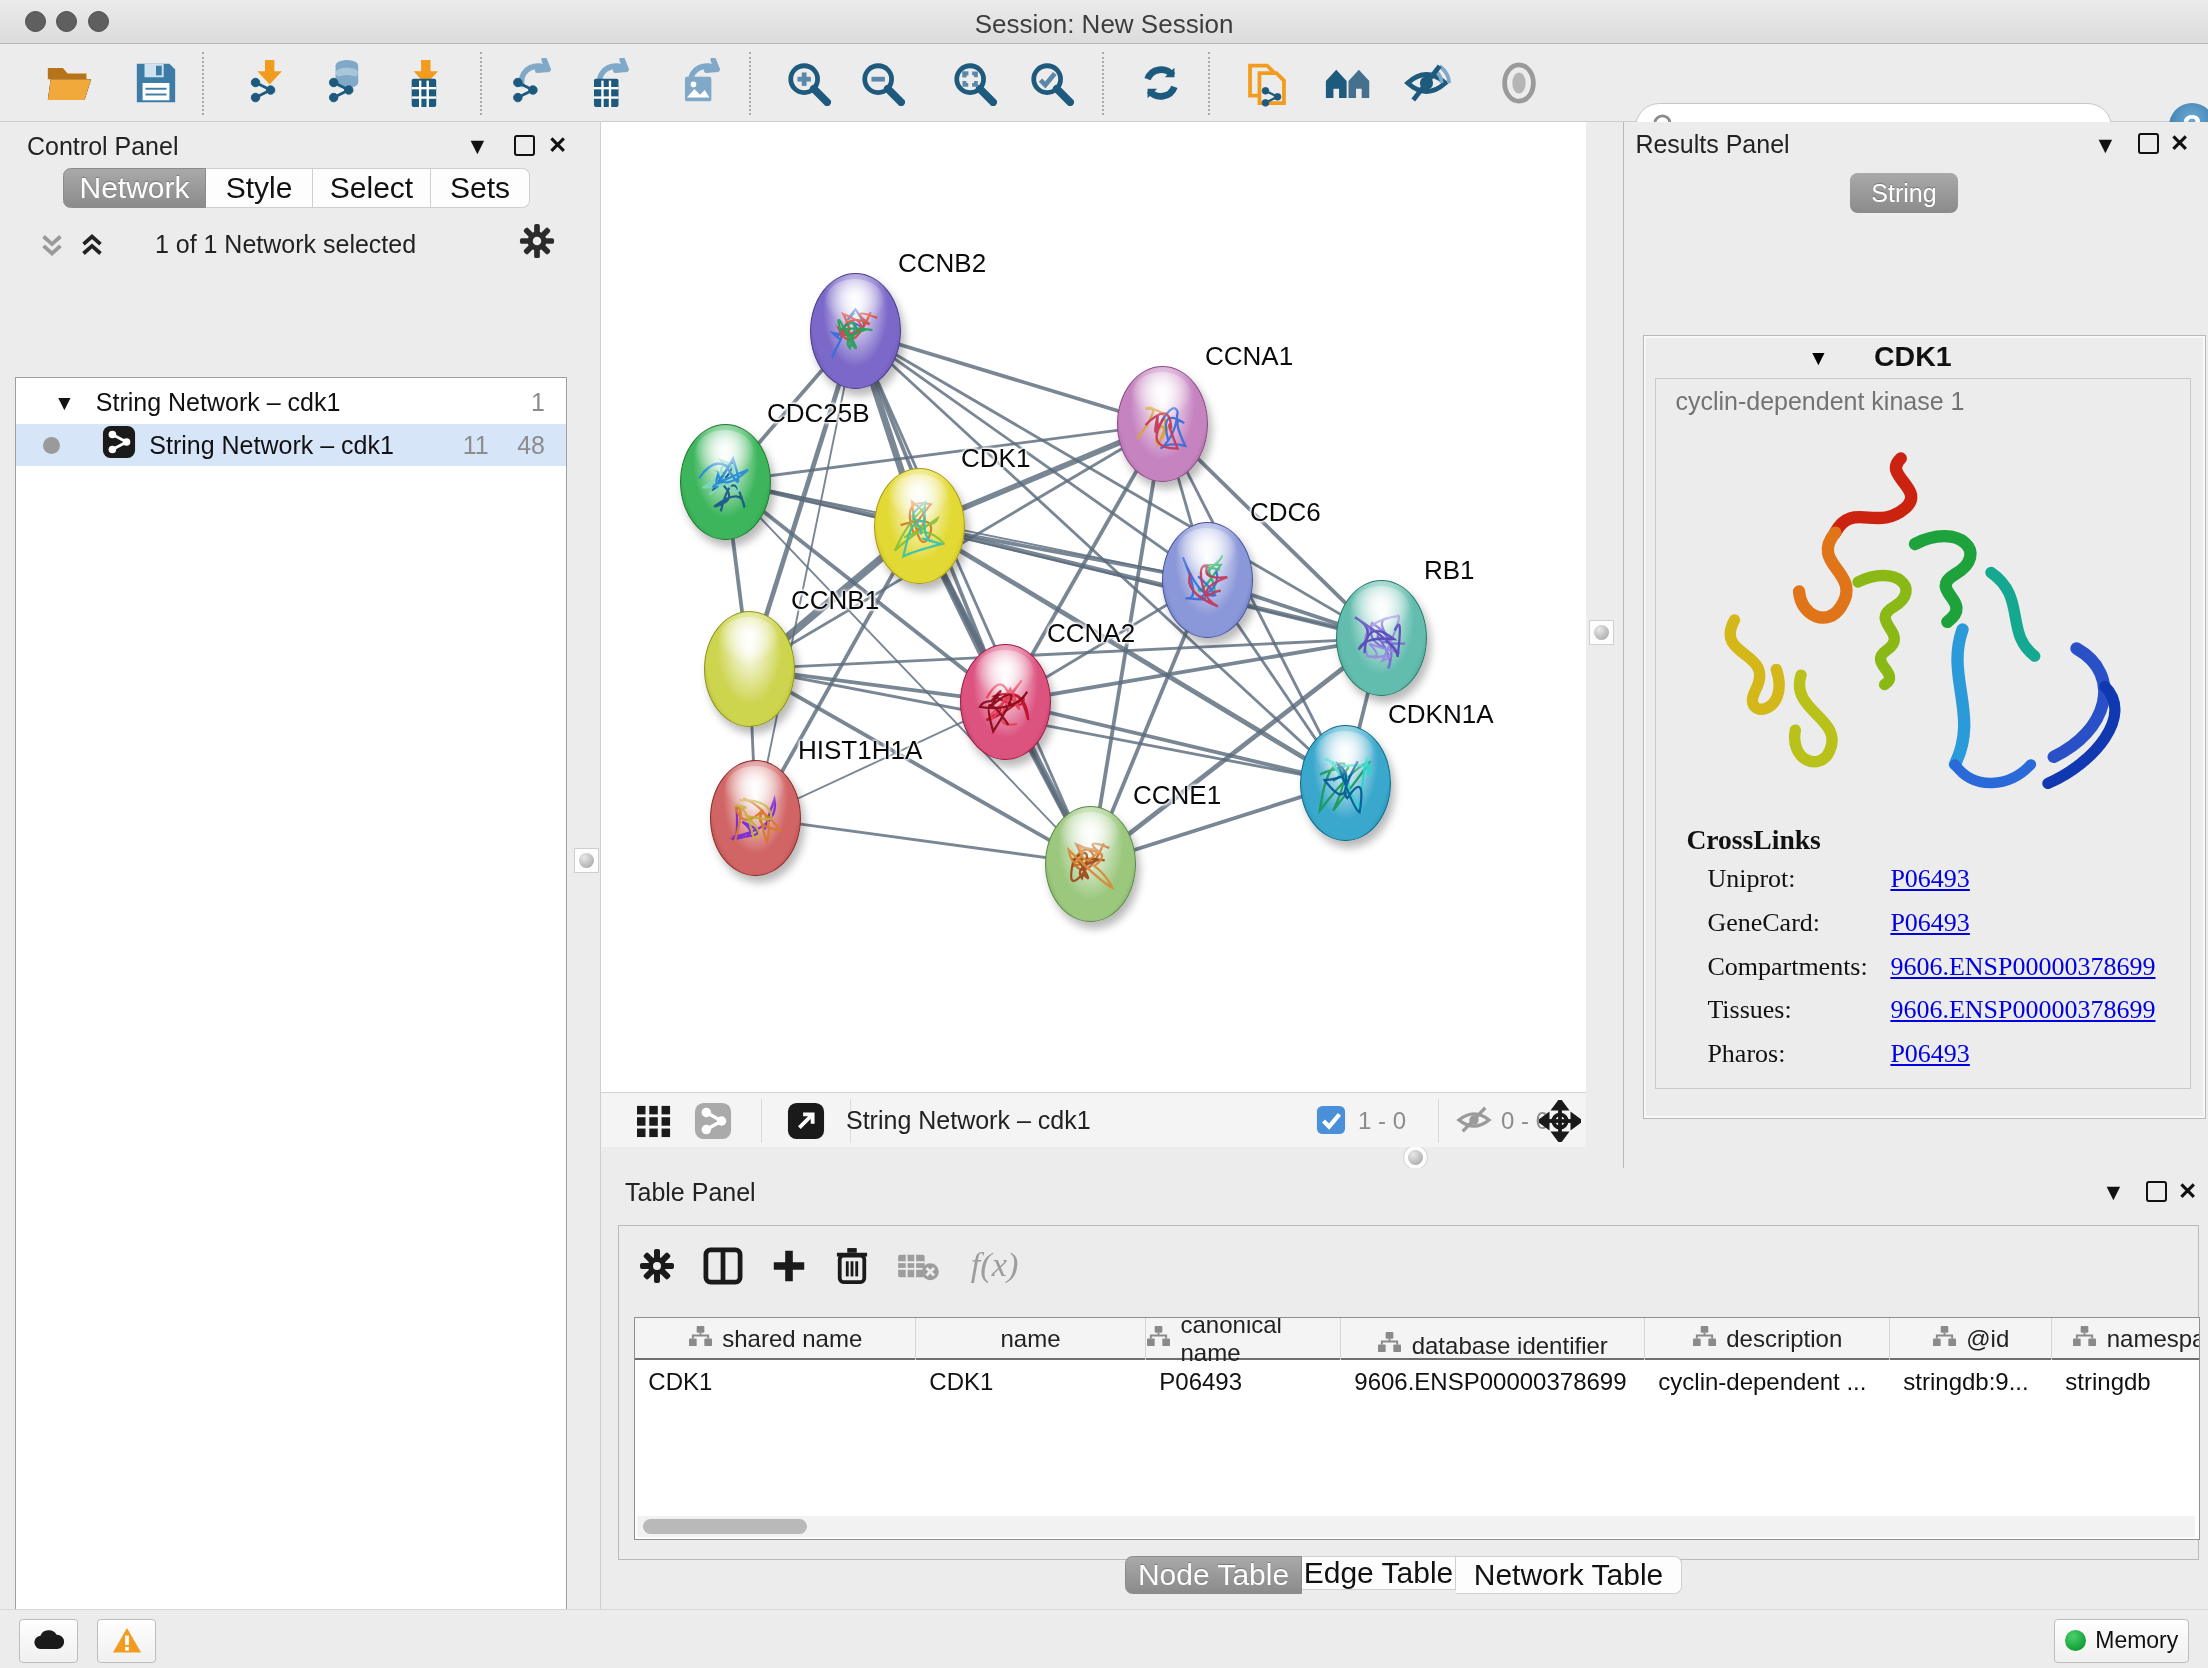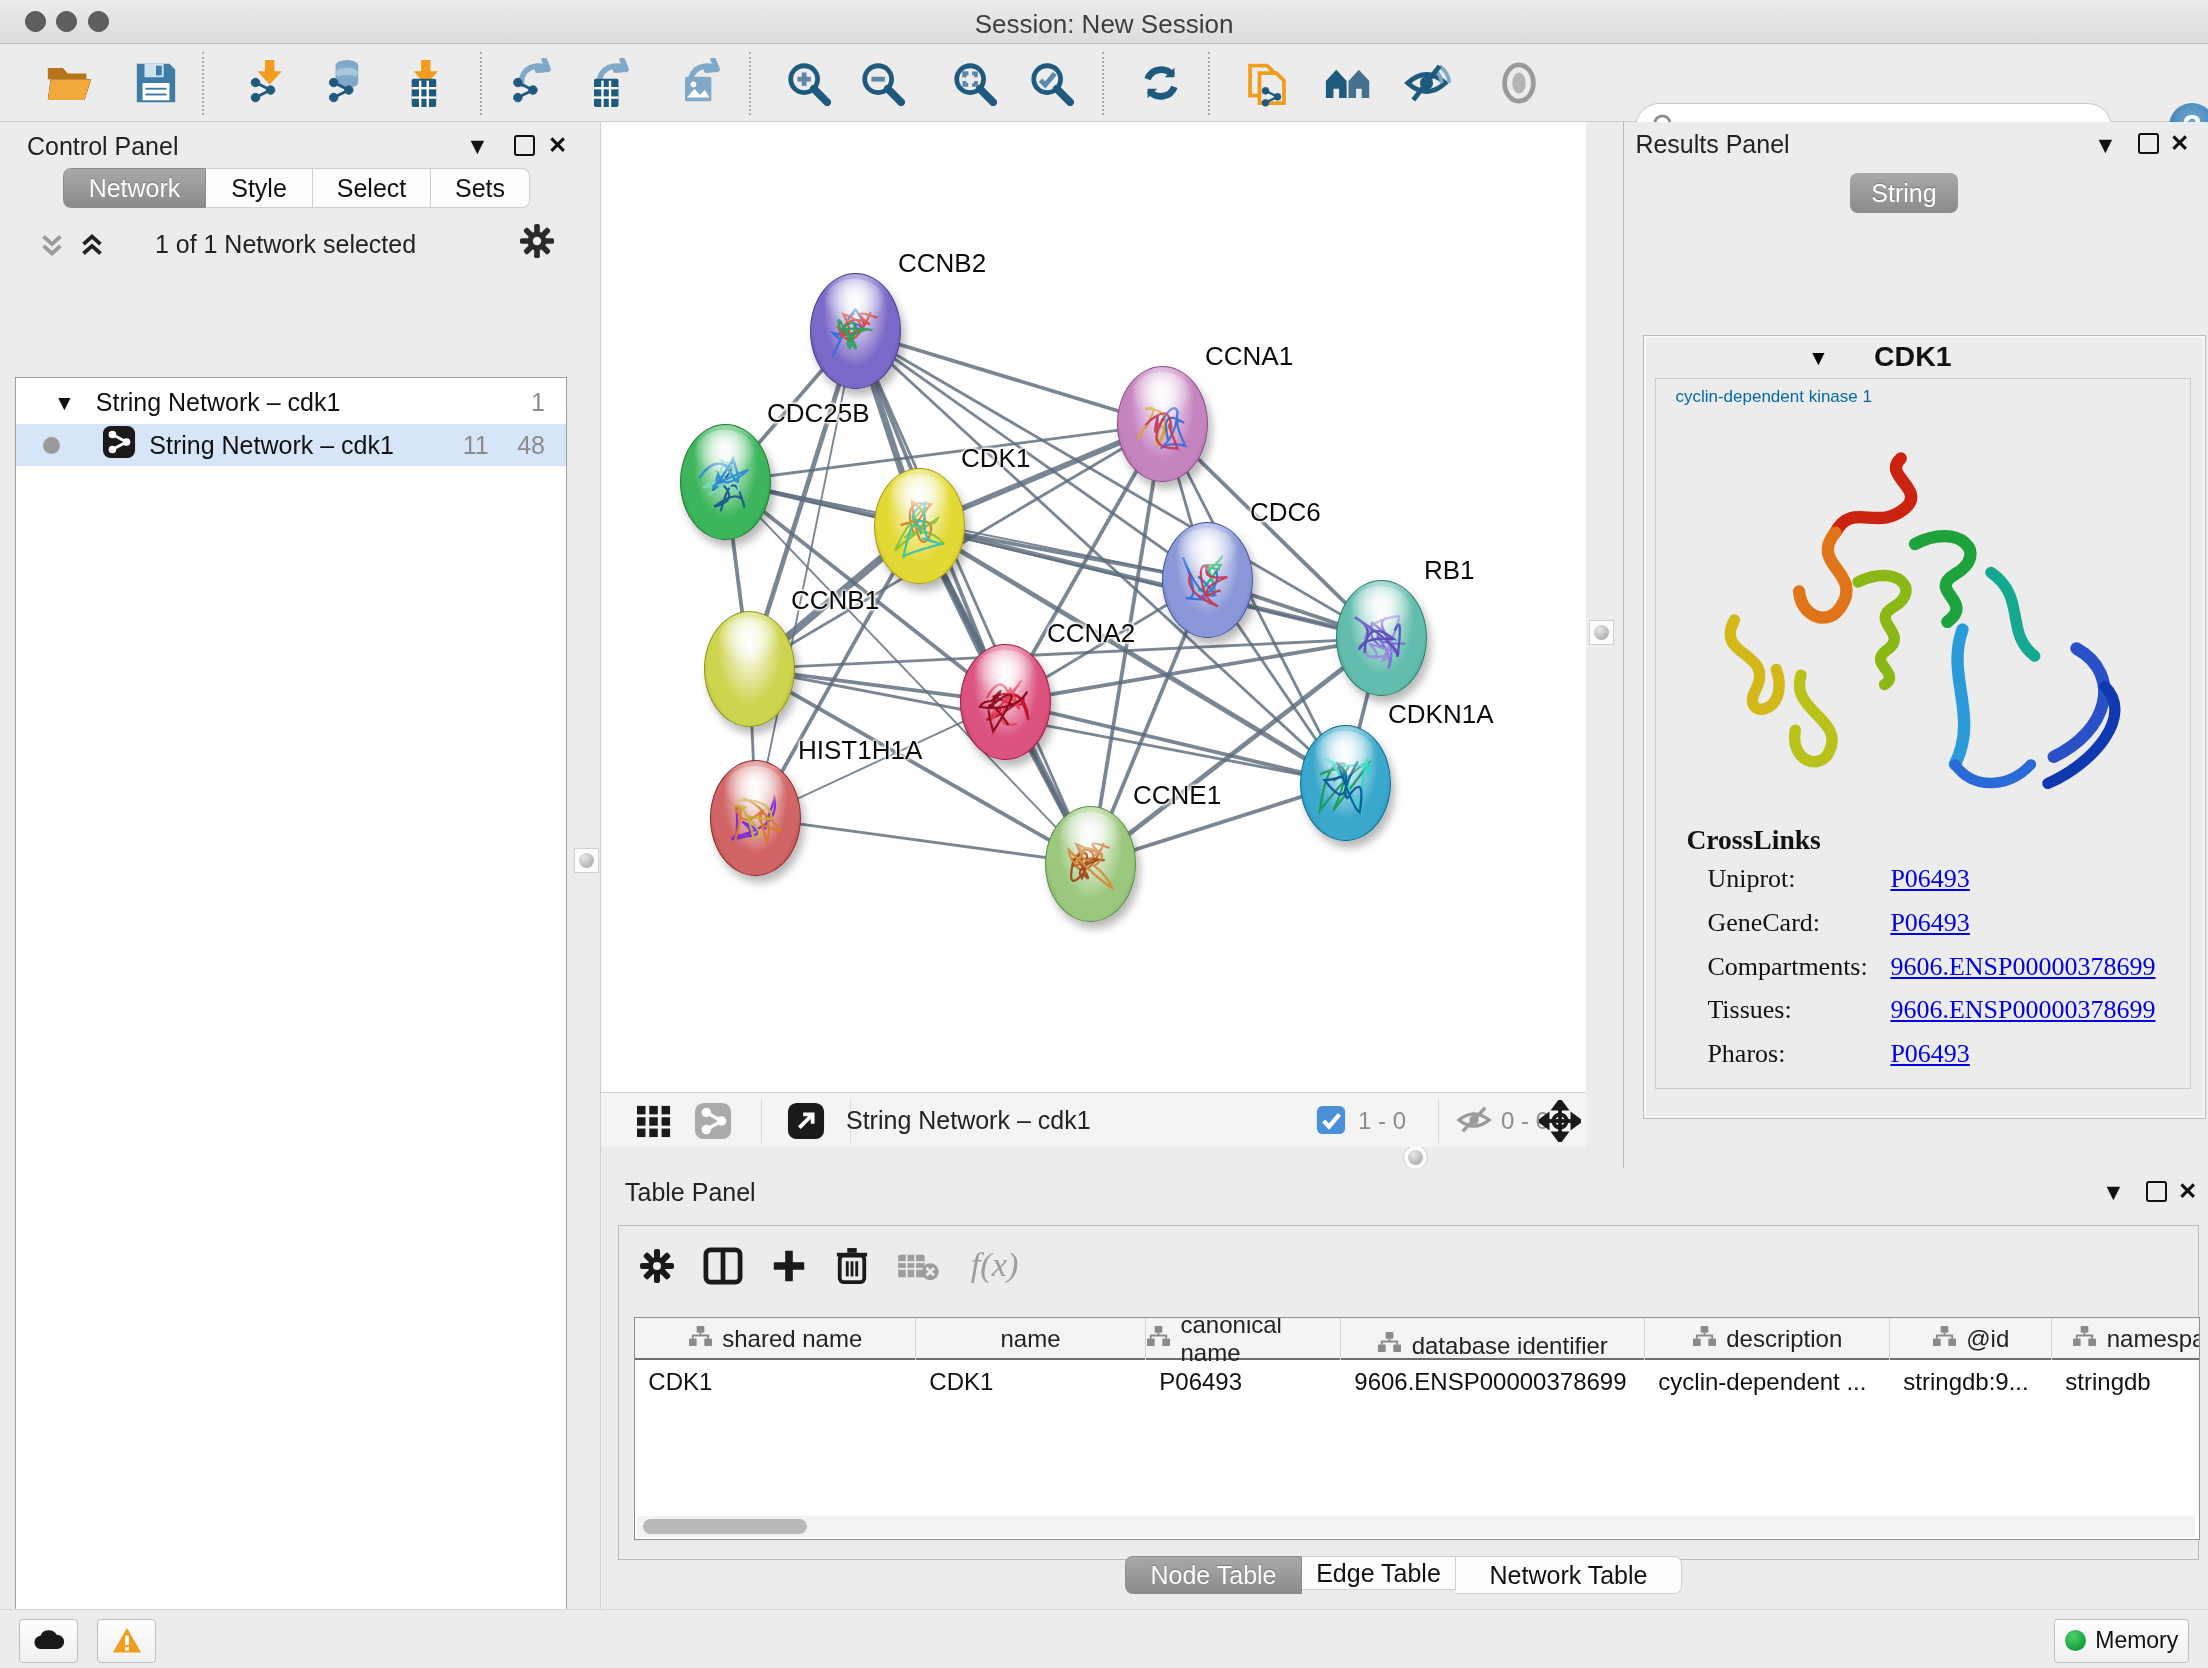--- a/index.html
+++ b/index.html
@@ -30,21 +30,21 @@
 
   
   .panel-title { font-size:25px; color:#222; }
   .win-ctl { position:absolute; font-size:23px; color:#111; }
   .sq-ctl { position:absolute; width:21px; height:21px; border:2.9px solid #111; border-radius:2.9px; }
 
   
   .control-panel { position:absolute; left:0; top:122px; width:571px; height:1488px; background:#ececec;padding-left:24px; }
   .seg-tabs { position:absolute; display:flex; }
   .seg-tab { height:40px; display:flex; align-items:center; justify-content:center;
-    font-size:25px; background:#fdfdfd; color:#111; border:1px solid #cfcfcf; border-left:none; }
+    font-size:30px; background:#fdfdfd; color:#111; border:1px solid #cfcfcf; border-left:none; }
   .seg-tab:first-child { border-left:1px solid #cfcfcf; border-radius:7.6px 0 0 7.6px; }
   .seg-tab:last-child { border-radius:0 7.6px 7.6px 0; }
   .seg-tab.sel { background:linear-gradient(#a9a9a9,#8b8b8b); color:#fff; border-color:#8b8b8b;
     text-shadow:0 -1px 1px rgba(0,0,0,.25); }
   .netlist { position:absolute; left:15px; top:255px; width:552px; height:1328px;
     background:#fff; border:1.9px solid #9e9e9e; }
   .tree-row { position:absolute; left:0; width:100%; height:38px; display:flex; align-items:center; font-size:25px; color:#111; }
   .tree-row .num { color:#8c8c8c; }
   .row-selected { background:#d7e5f9; }
 
@@ -73,21 +73,21 @@
 
   
   .results-panel { position:absolute; left:1623px; top:122px; width:586px; height:1046px; background:#ececec; border-left:1.9px solid #b9b9b9; }
   .string-tab { position:absolute; left:226px; top:51px; width:108px; height:40px; border-radius:7.6px;
     background:linear-gradient(#a9a9a9,#8b8b8b); color:#fff; font-size:25px; display:flex; align-items:center; justify-content:center;
     text-shadow:0 -1px 1px rgba(0,0,0,.25); }
   .res-box { position:absolute; background:#ececec; border:1.9px solid #b9b9b9; box-shadow:inset 0 0 0 1.9px #f8f8f8; }
   .pill-btn { position:absolute; height:46px; background:linear-gradient(#ffffff,#f2f2f2); border:1.9px solid #c9c9c9;
     border-radius:9.5px; font-size:25px; color:#111; display:flex; align-items:center; justify-content:center; }
   .gene-name { position:absolute; font-size:28.5px; font-weight:bold; color:#111; }
-  .gene-desc { position:absolute; font-size:17px; color:#0369a1; }
+  .gene-desc { position:absolute; font-size:25px; color:#737373; }
   .xl-title { position:absolute; font-family:"Liberation Serif", serif; font-weight:bold; font-size:27.6px; color:#111; }
   .xl-label { position:absolute; font-family:"Liberation Serif", serif; font-size:26px; color:#111; }
   .xl-link  { position:absolute; font-family:"Liberation Serif", serif; font-size:26px; color:#0000e0; text-decoration:underline; }
 
   
   .table-panel { position:absolute; left:601px; top:1168px; width:1607px; height:441px; background:#ececec; }
   .tp-box { position:absolute; left:17px; top:57px; width:1581px; height:335px; background:#ececec; border:1.9px solid #b9b9b9; }
   .tp-toolbar { position:absolute; left:19px; top:13.3px; height:57px; display:flex; align-items:center; gap:27px; }
   .datatable { position:absolute; left:15px; top:91px; width:1566px; height:223px; background:#fff;
     border:1.9px solid #8f8f8f; overflow:hidden; }

